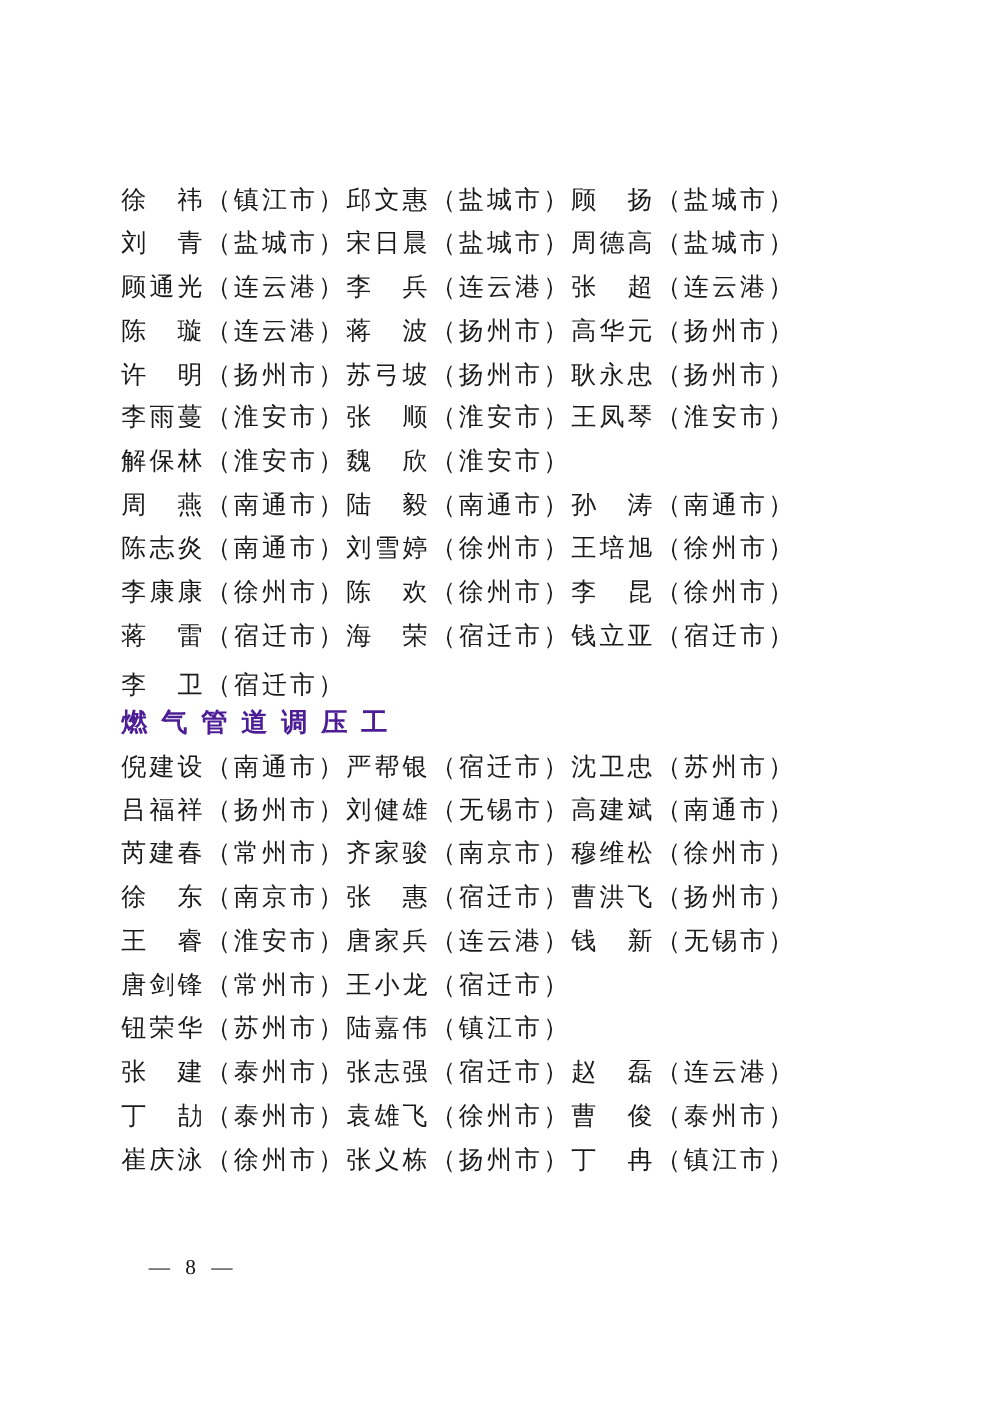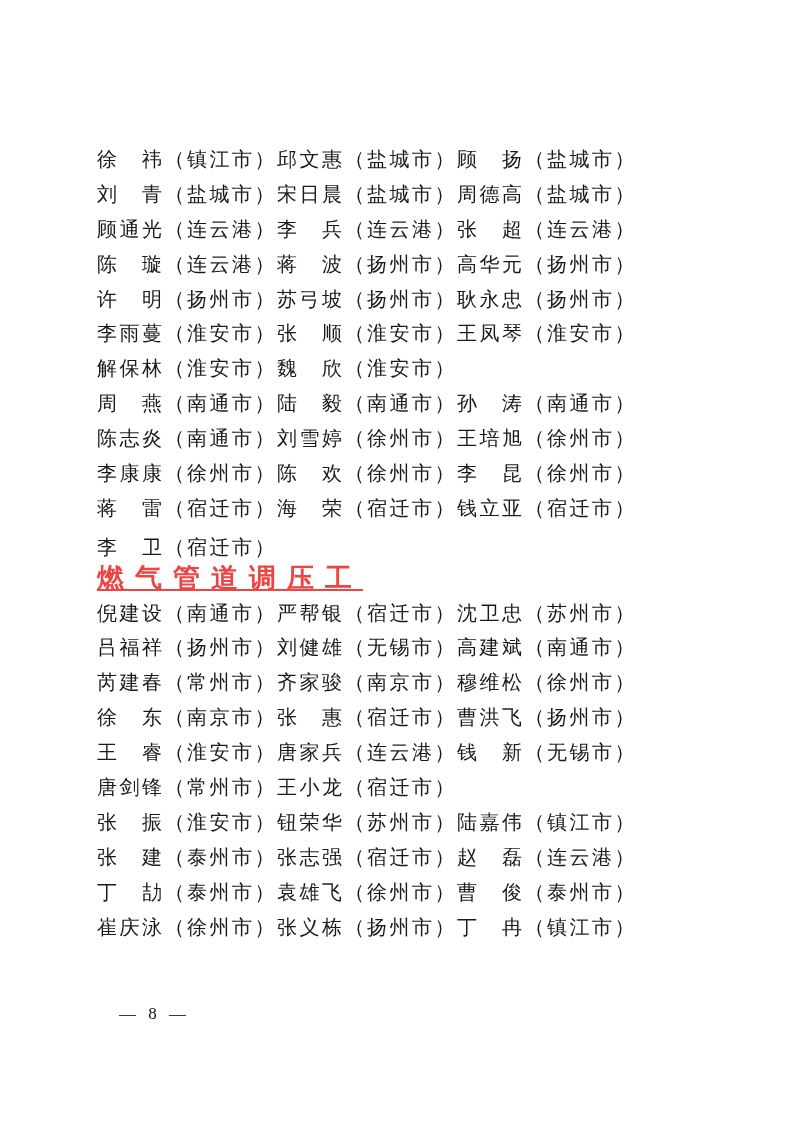--- a/index.html
+++ b/index.html
@@ -43,25 +43,24 @@
   }
   .entry .ct {
     display: inline-block;
   }
   .section-title {
     display: flex;
     align-items: center;
     height: 34.9px;
     font-family: "Liberation Sans", "DejaVu Sans", sans-serif;
     font-weight: bold;
-    font-size: 27px;
+    font-size: 21px;
     letter-spacing: 11px;
-    color: #ef4444;
+    color: #4c1d95;
     white-space: nowrap;
-    text-decoration: underline;
   }
   .page-number {
     position: absolute;
     left: 119px;
     top: 1004px;
     font-size: 17px;
     letter-spacing: 4px;
     color: #111111;
     white-space: nowrap;
   }
@@ -152,21 +151,20 @@
       <div class="name-row">
         <span class="entry"><span class="nm">王　睿</span><span class="ct">（淮安市）</span></span>
         <span class="entry"><span class="nm">唐家兵</span><span class="ct">（连云港）</span></span>
         <span class="entry"><span class="nm">钱　新</span><span class="ct">（无锡市）</span></span>
       </div>
       <div class="name-row">
         <span class="entry"><span class="nm">唐剑锋</span><span class="ct">（常州市）</span></span>
         <span class="entry"><span class="nm">王小龙</span><span class="ct">（宿迁市）</span></span>
       </div>
       <div class="name-row">
-        <span class="entry"><span class="nm">张　振</span><span class="ct">（淮安市）</span></span>
         <span class="entry"><span class="nm">钮荣华</span><span class="ct">（苏州市）</span></span>
         <span class="entry"><span class="nm">陆嘉伟</span><span class="ct">（镇江市）</span></span>
       </div>
       <div class="name-row">
         <span class="entry"><span class="nm">张　建</span><span class="ct">（泰州市）</span></span>
         <span class="entry"><span class="nm">张志强</span><span class="ct">（宿迁市）</span></span>
         <span class="entry"><span class="nm">赵　磊</span><span class="ct">（连云港）</span></span>
       </div>
       <div class="name-row">
         <span class="entry"><span class="nm">丁　劼</span><span class="ct">（泰州市）</span></span>

